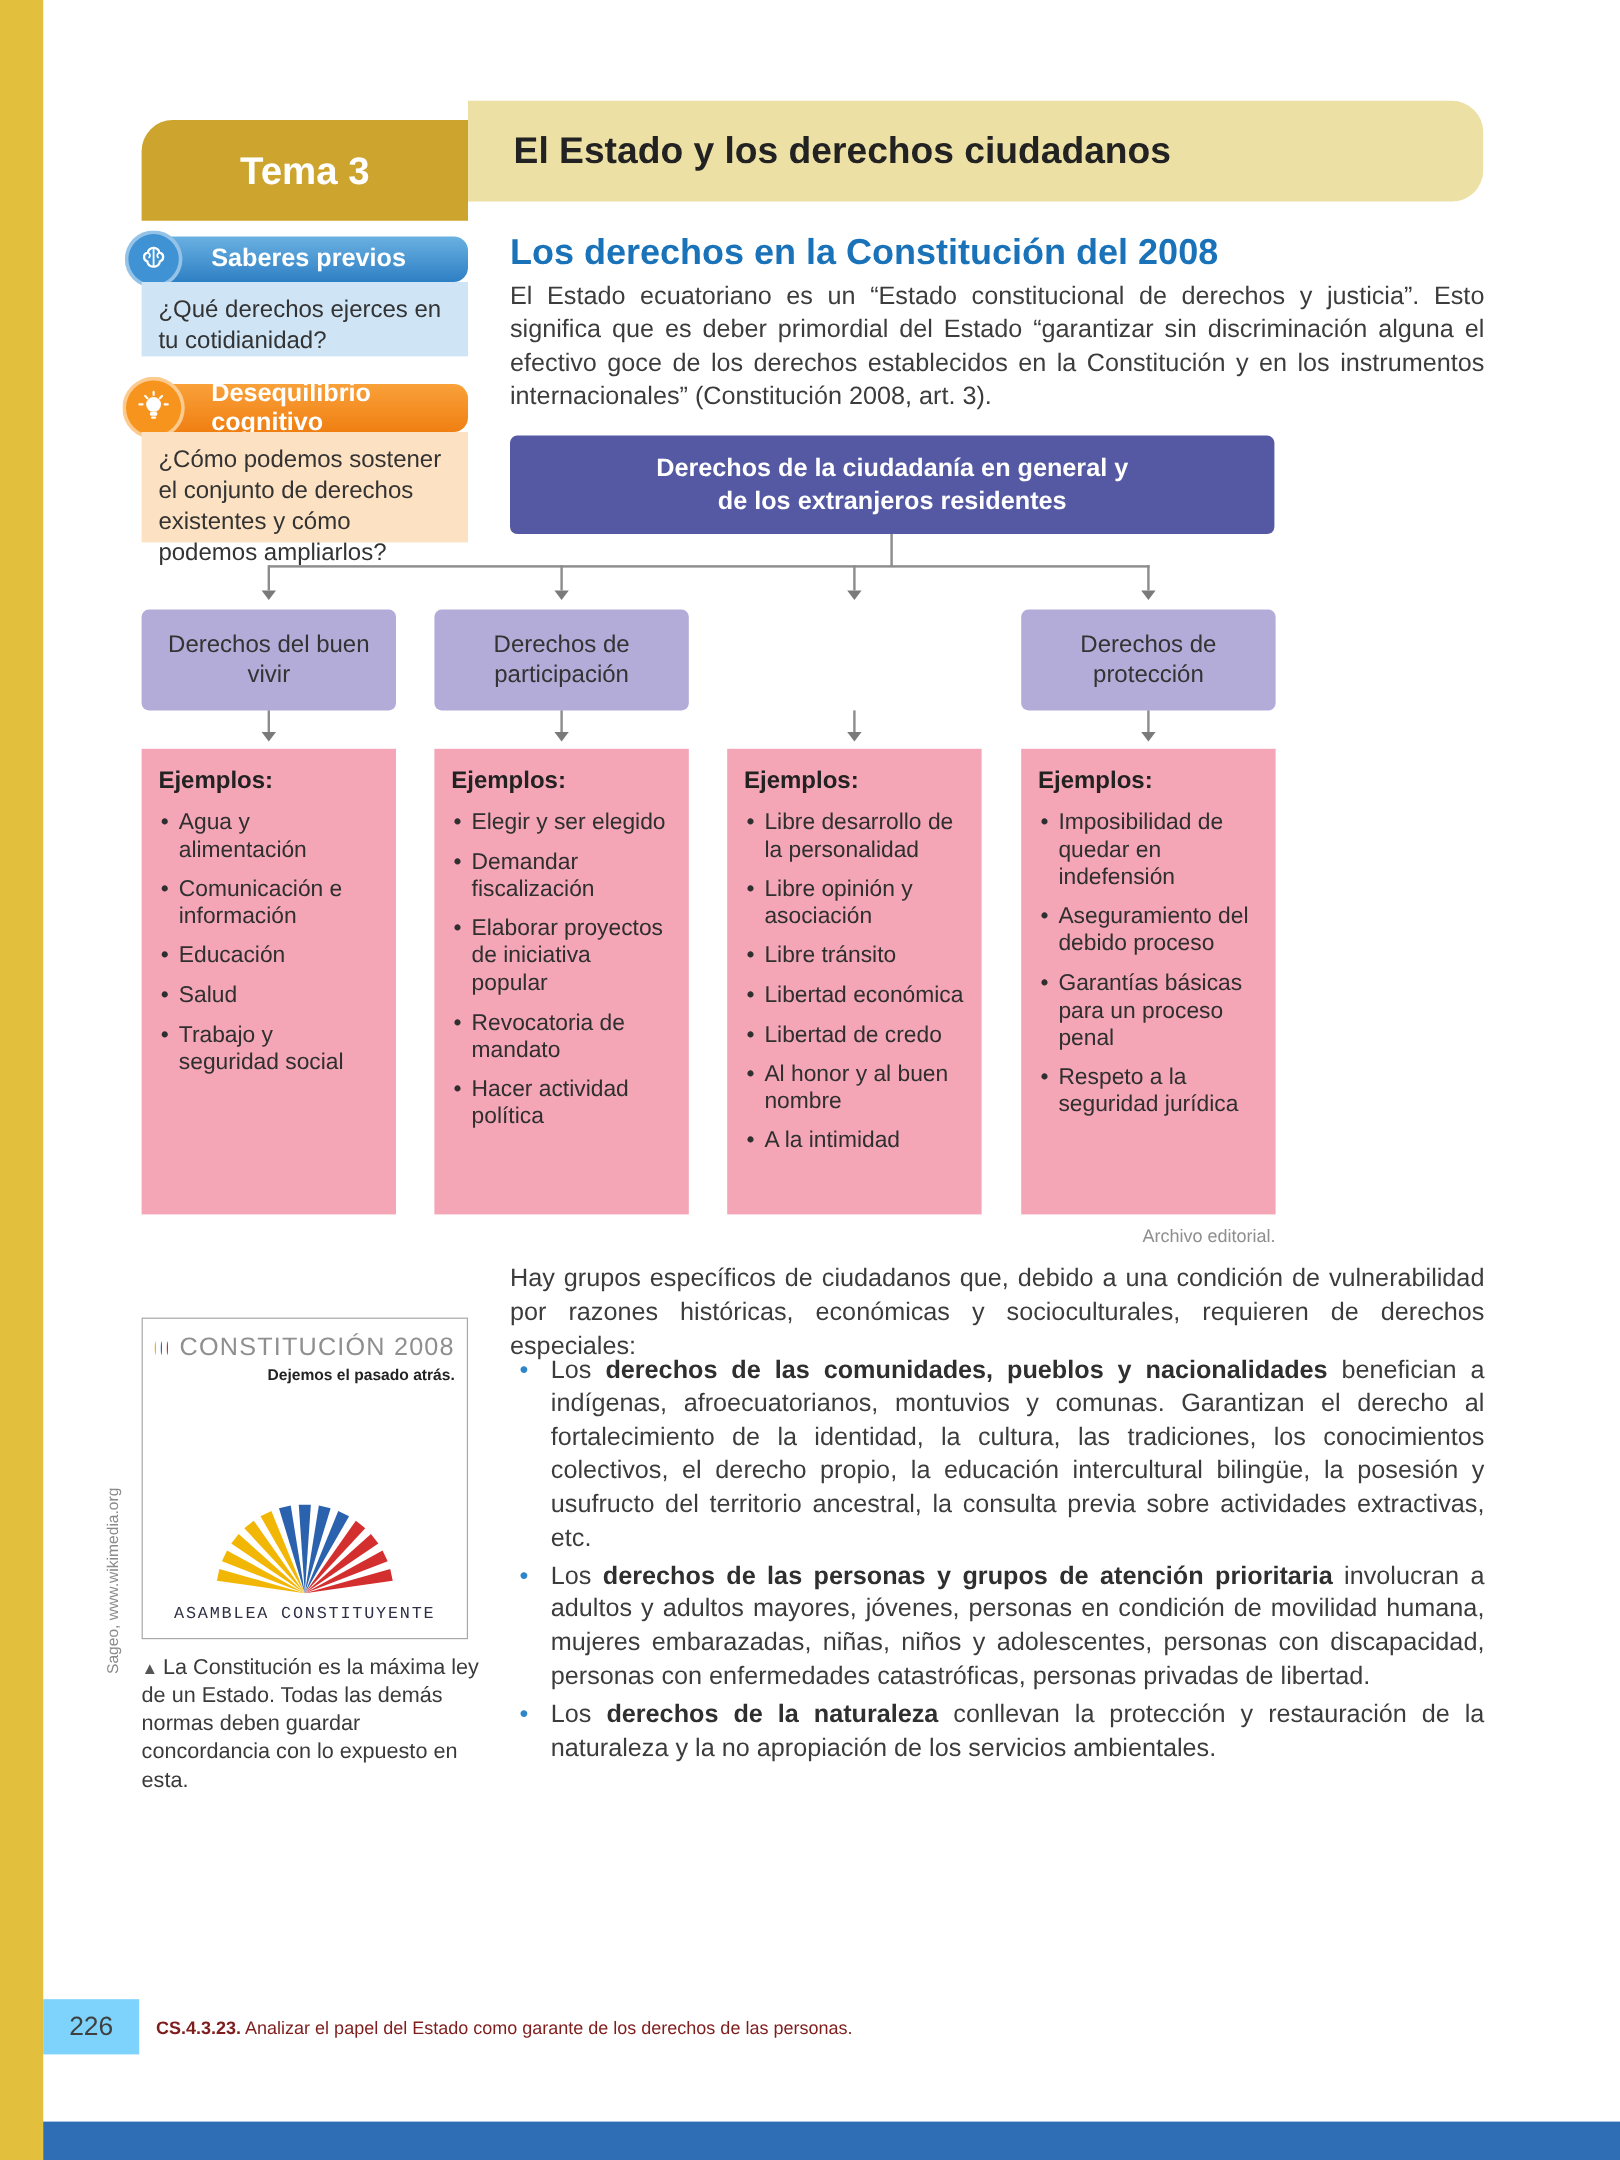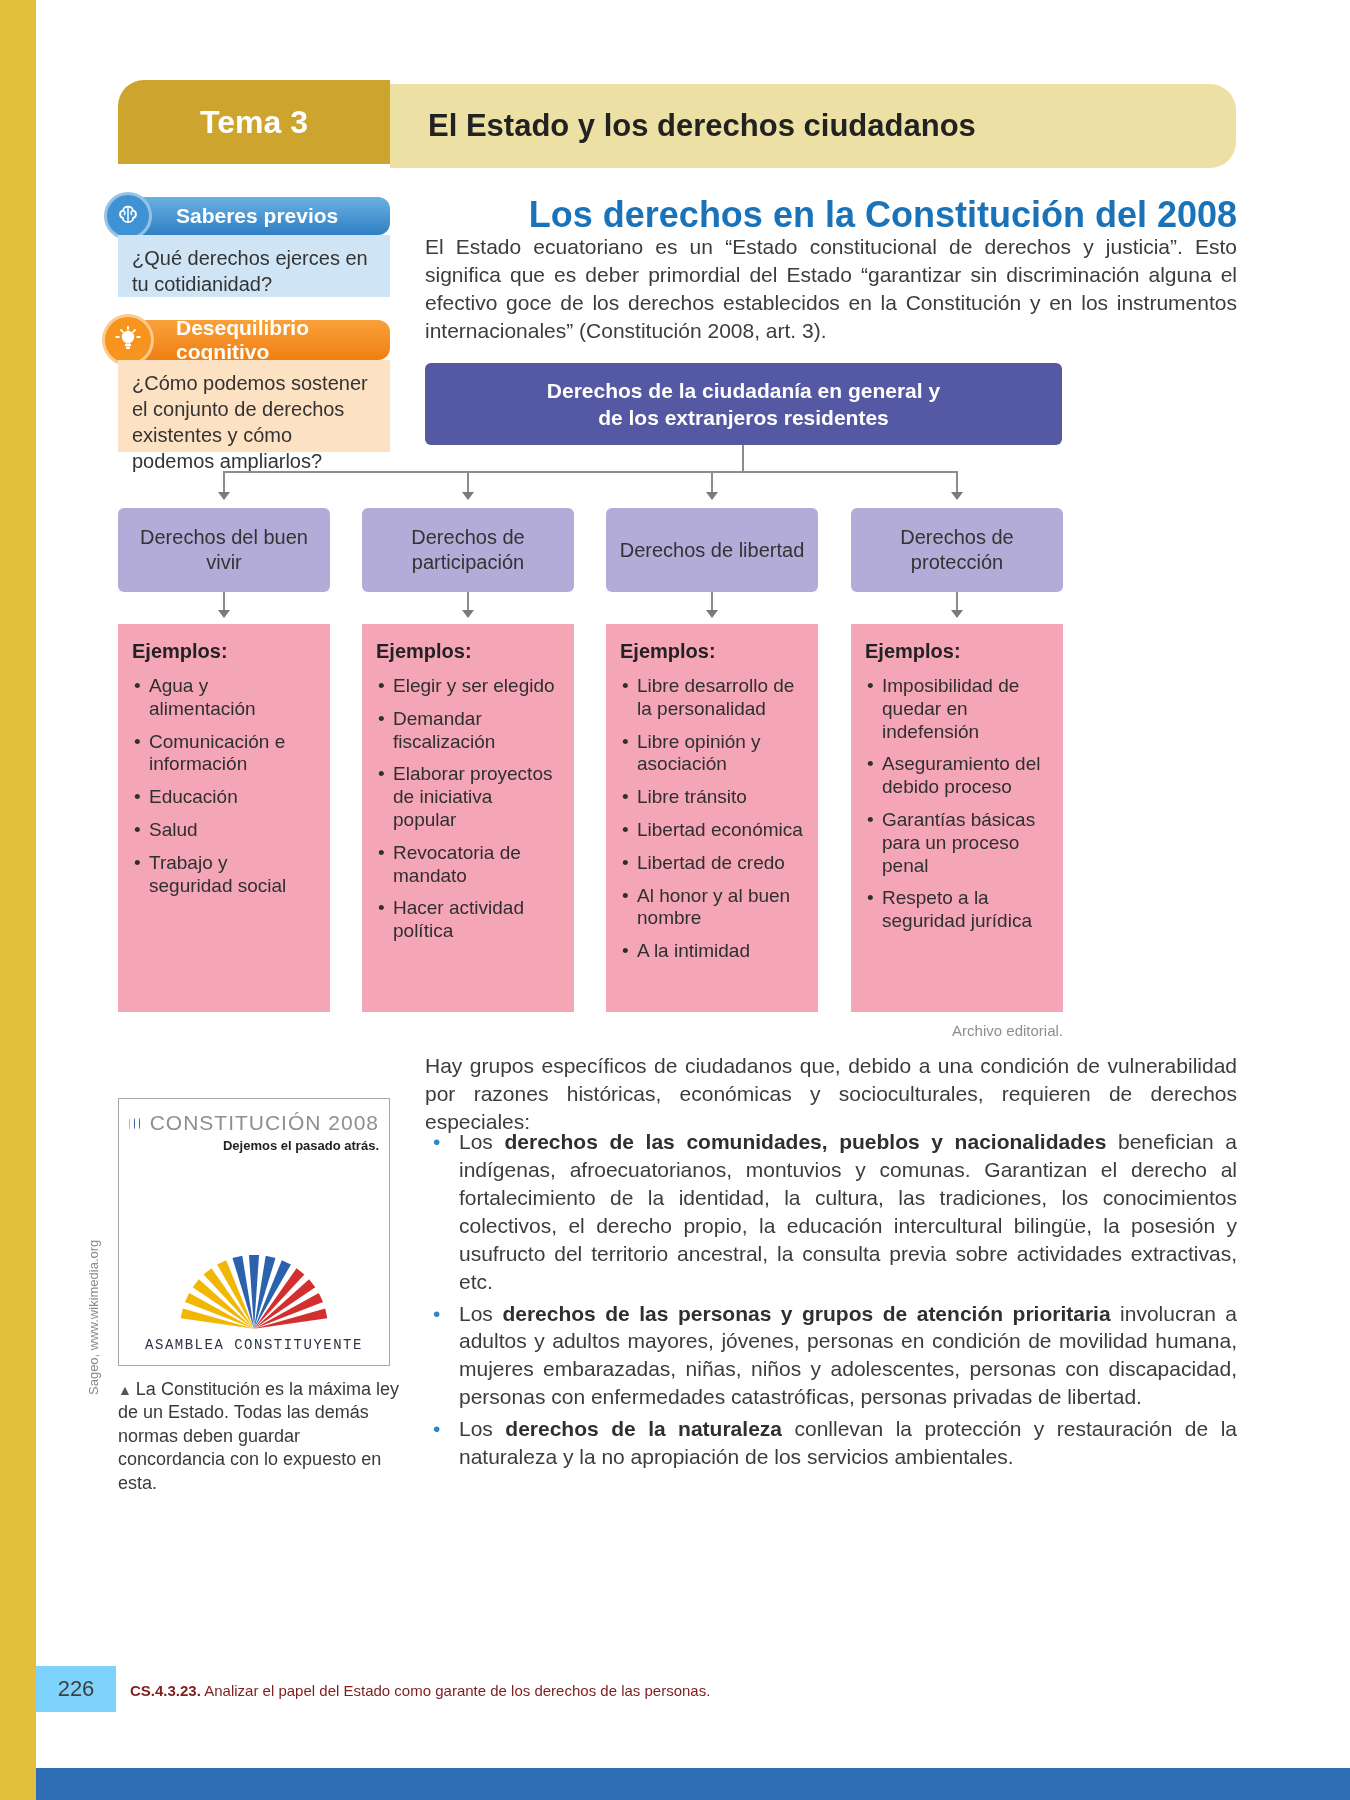--- a/index.html
+++ b/index.html
@@ -3,21 +3,21 @@
 <meta charset="utf-8">
 <style>
   * { margin:0; padding:0; box-sizing:border-box; }
   body { font-family:"Liberation Sans", sans-serif; background:#ffffff; }
   .page { position:relative; width:1350px; height:1800px; background:#fff; overflow:hidden; }
   .abs { position:absolute; }
 
   .strip { left:0; top:0; width:36px; height:1800px; background:#e2bf3d; }
   .bottom-bar { left:36px; top:1768px; width:1314px; height:32px; background:#2f6eb5; }
 
-  .tema-tab { left:118px; top:80px; width:272px; height:84px; background:#cda42d;
+  .tema-tab { left:118px; top:100px; width:272px; height:84px; background:#cda42d;
               border-radius:26px 0 0 0; color:#fff; font-size:32px; font-weight:bold;
               display:flex; align-items:center; justify-content:center; }
   .title-box { left:390px; top:84px; width:846px; height:84px; background:#ece0a4;
                border-radius:0 26px 26px 0; display:flex; align-items:center; padding-left:38px; }
   .title-box h1 { font-size:31px; color:#222; }
 
   .side-header { height:38px; color:#fff; font-weight:bold; font-size:21px;
                  display:flex; align-items:center; border-radius:0 12px 12px 0; }
   .side-header.blue { left:118px; top:197px; width:272px; padding-left:58px;
                       background:linear-gradient(180deg,#6ab1e2,#2e7fc4); }
@@ -25,21 +25,21 @@
                         background:linear-gradient(180deg,#f9a13a,#f07f12); }
   .icon-circle { border-radius:50%; display:flex; align-items:center; justify-content:center; }
   .icon-circle.blue { left:104px; top:192px; width:48px; height:48px; background:#3f93d4;
                       border:3px solid rgba(255,255,255,.45); }
   .icon-circle.orange { left:102px; top:314px; width:52px; height:52px; background:#f7941e;
                         border:3px solid rgba(255,255,255,.5); }
   .side-box { width:272px; padding:10px 14px; font-size:20px; line-height:1.3; color:#333; }
   .side-box.blue { left:118px; top:235px; height:62px; background:#cfe5f6; }
   .side-box.orange { left:118px; top:360px; height:92px; background:#fce1c2; }
 
-  .sec-title { left:425px; top:194px; width:812px; font-size:36px; font-weight:bold; color:#1a73b9;text-align:right; }
+  .sec-title { left:425px; top:194px; width:812px; font-size:30px; font-weight:bold; color:#1a73b9; }
   .para { font-size:21px; line-height:1.33; color:#3c3c3c; text-align:justify; }
   .intro { left:425px; top:233px; width:812px; }
 
   .root-node { left:425px; top:363px; width:637px; height:82px; background:#5559a3; border-radius:6px;
                display:flex; align-items:center; justify-content:center; }
   .root-node span { color:#fff; font-weight:bold; font-size:21px; text-align:center;
                     max-width:410px; line-height:1.3; }
 
   .conn { background:#8c8c8c; }
   .arrow { width:0; height:0; border-left:6px solid transparent; border-right:6px solid transparent;
@@ -148,23 +148,20 @@
   <div class="abs arrow" style="left:218px; top:492px;"></div>
   <div class="abs arrow" style="left:462px; top:492px;"></div>
   <div class="abs arrow" style="left:706px; top:492px;"></div>
   <div class="abs arrow" style="left:951px; top:492px;"></div>
 
   <div class="abs branch" style="left:118px;">
     <span>Derechos del buen vivir</span>
   </div>
   <div class="abs branch" style="left:362px;">
     <span>Derechos de participación</span>
-  </div>
-  <div class="abs branch" style="left:606px;">
-    <span>Derechos de libertad</span>
   </div>
   <div class="abs branch" style="left:851px;">
     <span>Derechos de protección</span>
   </div>
 
   <div class="abs conn" style="left:223px; top:592px; width:2px; height:18px;"></div>
   <div class="abs conn" style="left:467px; top:592px; width:2px; height:18px;"></div>
   <div class="abs conn" style="left:711px; top:592px; width:2px; height:18px;"></div>
   <div class="abs conn" style="left:956px; top:592px; width:2px; height:18px;"></div>
   <div class="abs arrow" style="left:218px; top:610px;"></div>

